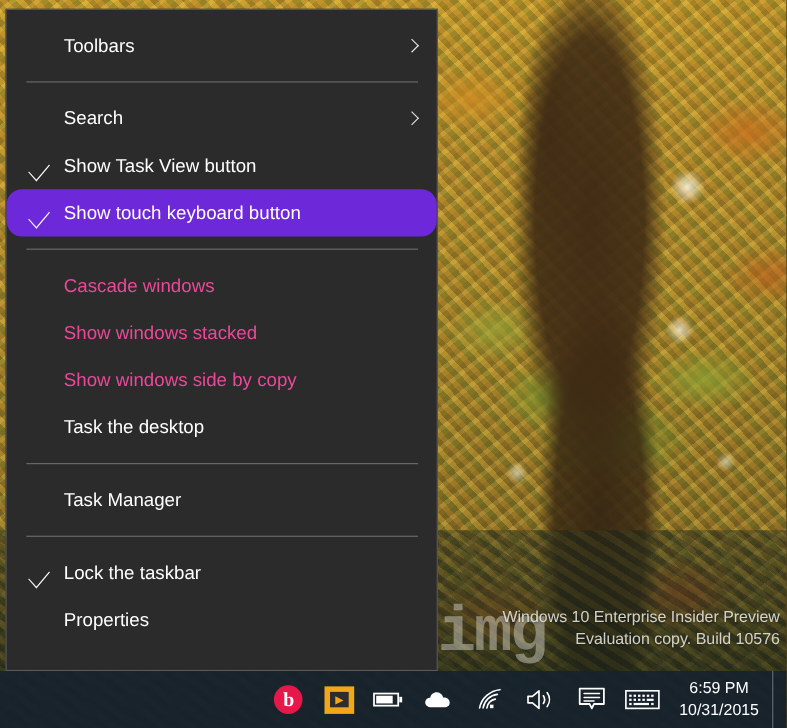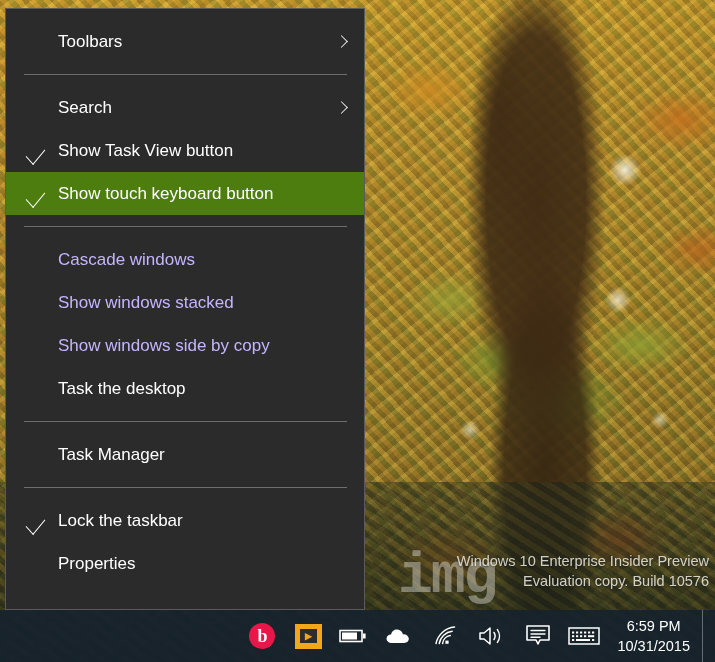--- a/index.html
+++ b/index.html
@@ -81,41 +81,41 @@
     font-family: "Liberation Sans", sans-serif;
     text-shadow: 0 1px 2px rgba(0,0,0,.45);
     pointer-events: none;
     white-space: nowrap;
   }
 
   
   #context-menu {
     position: absolute;
     left: 5px; top: 8px;
-    width: 360px; height: 602px;
+    width: 393px; height: 602px;
     background: #2b2b2b;
     border: 1px solid #5a5a5a;
     box-shadow: 0 0 0 0 rgba(0,0,0,0);
     padding: 0;
   }
   .menu-item {
     position: relative;
     height: 43px;
     display: flex;
     align-items: center;
     padding-left: 52px;
     padding-right: 14px;
     color: #ffffff;
     font-size: 17px;
     font-family: "Liberation Sans", sans-serif;
     white-space: nowrap;
     cursor: default;
   }
-  .menu-item.disabled { color: #c4b5fd; }
-  .menu-item.highlight { background: #4d7c0f; }
+  .menu-item.disabled { color: #ec4899; }
+  .menu-item.highlight { background: #6d28d9; border-radius: 14px; }
   .menu-item .label { line-height: 1; }
 
   .check {
     position: absolute;
     left: 20px;
     top: 50%;
     width: 19px; height: 11px;
     margin-top: -3px;
     border-left: 1.6px solid #ffffff;
     border-bottom: 1.6px solid #ffffff;

